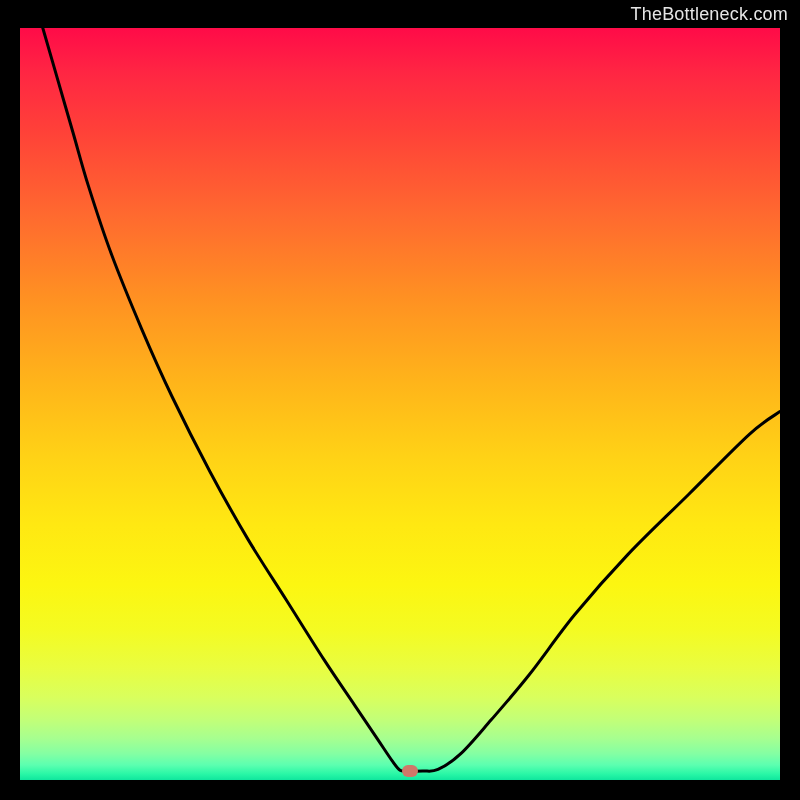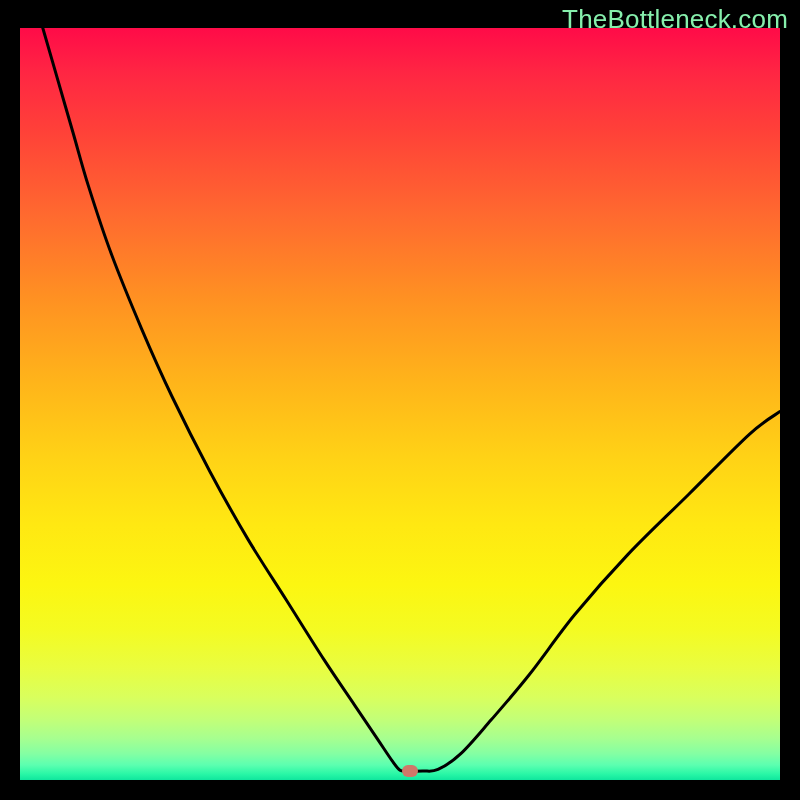--- a/index.html
+++ b/index.html
@@ -14,22 +14,22 @@
   .frame {
     position: relative;
     width: 800px;
     height: 800px;
     background: #000000;
   }
   .watermark {
     position: absolute;
     top: 4px;
     right: 12px;
-    color: #86efac;
-    font-size: 26px;
+    color: #e5e5e5;
+    font-size: 18px;
     font-weight: 500;
     letter-spacing: 0.2px;
     z-index: 3;
   }
   .plot {
     position: absolute;
     left: 20px;
     top: 28px;
     width: 760px;
     height: 752px;

